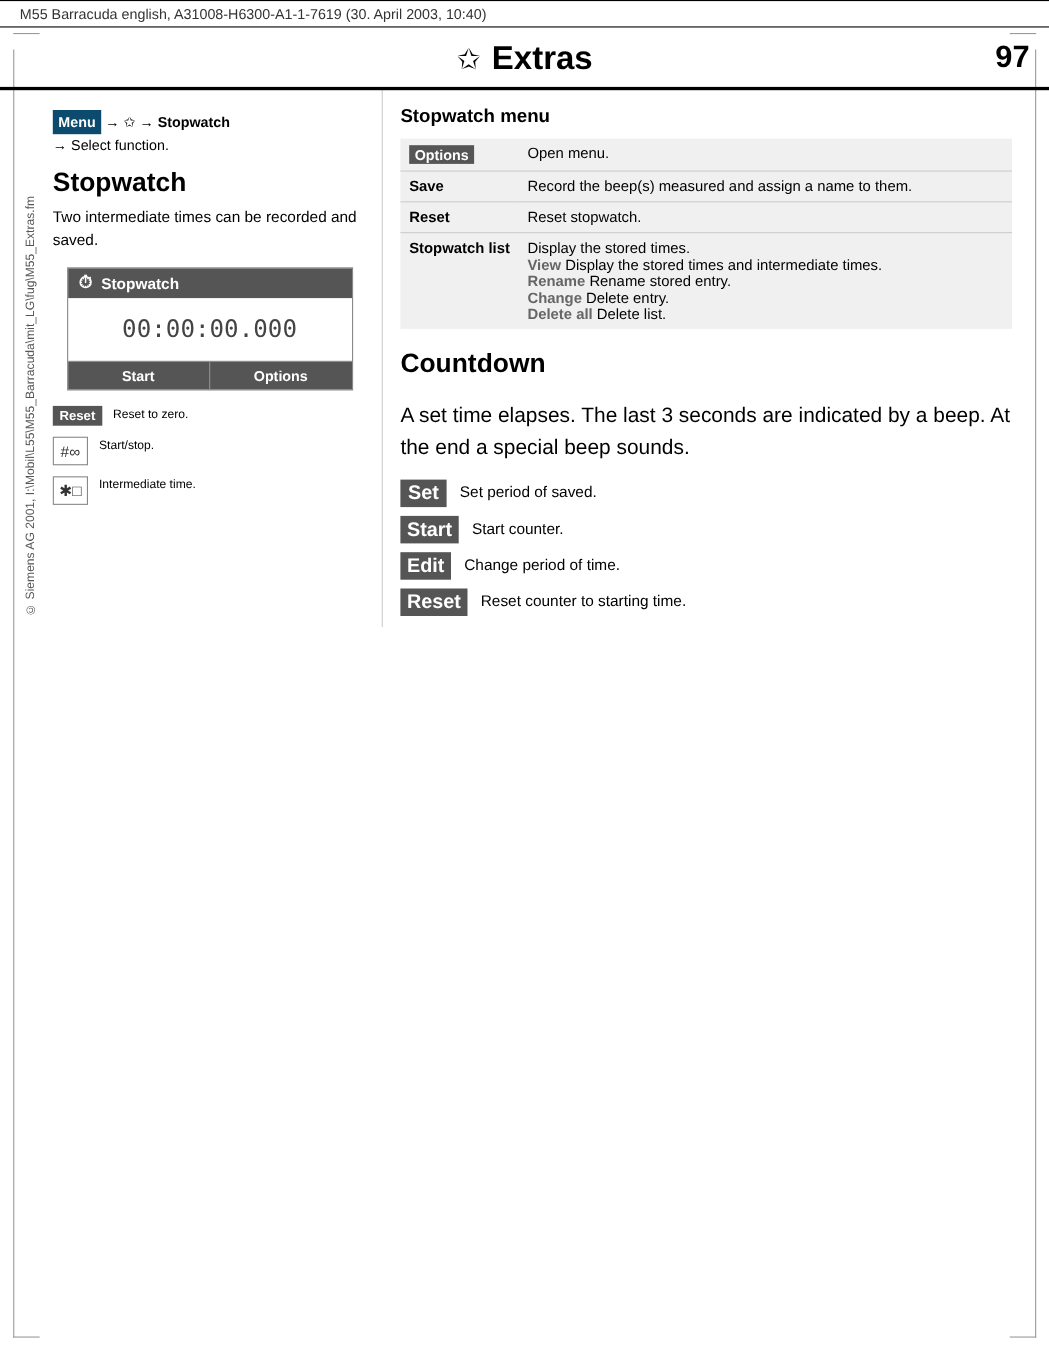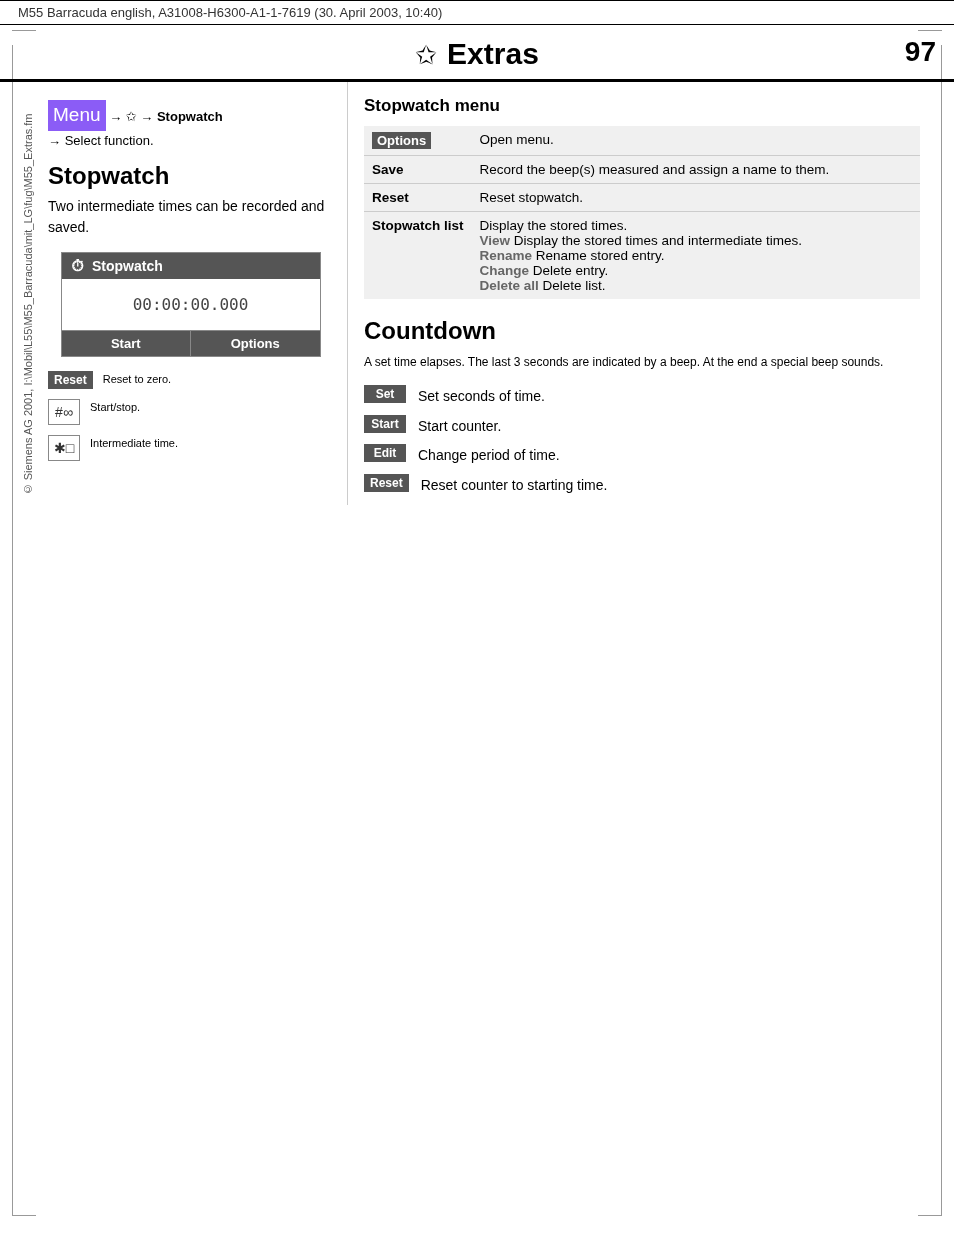--- a/index.html
+++ b/index.html
@@ -80,25 +80,25 @@
 
     
     .breadcrumb {
       font-size: 13px;
       margin-bottom: 8px;
       margin-top: 8px;
       line-height: 1.5;
     }
 
     .breadcrumb .menu-badge {
-      background: #8b5cf6;
+      background: #0c4a6e;
       color: #fff;
       padding: 1px 5px;
-      font-size: 19px;
-      font-weight: normal;
+      font-size: 13px;
+      font-weight: bold;
       display: inline-block;
     }
 
     .breadcrumb .bold-item {
       font-weight: bold;
     }
 
     
     .section-heading {
       font-size: 24px;
@@ -127,21 +127,21 @@
       padding: 4px 10px;
       display: flex;
       align-items: center;
       gap: 8px;
       font-size: 14px;
     }
 
     .stopwatch-time {
       text-align: center;
       padding: 16px 0;
-      font-size: 16px;
+      font-size: 22px;
       font-family: monospace;
       color: #444;
     }
 
     .stopwatch-buttons {
       display: flex;
       border-top: 1px solid #888;
     }
 
     .sw-btn {
@@ -248,46 +248,46 @@
       text-align: center;
     }
 
     .countdown-section {
       margin-top: 10px;
     }
 
     .countdown-heading {
       font-size: 24px;
       font-weight: bold;
-      margin-bottom: 8px;
+      margin-bottom: 20px;
     }
 
     .countdown-desc {
-      font-size: 12px;
+      font-size: 19px;
       line-height: 1.5;
       margin-bottom: 14px;
     }
 
     .countdown-items {
       display: flex;
       flex-direction: column;
       gap: 8px;
     }
 
     .countdown-item {
       display: flex;
       align-items: flex-start;
       gap: 12px;
     }
 
     .cd-badge {
       background: #555;
       color: #fff;
       padding: 2px 6px;
-      font-size: 12px;
+      font-size: 18px;
       font-weight: bold;
       display: inline-block;
       min-width: 42px;
       text-align: center;
       flex-shrink: 0;
     }
 
     .cd-label {
       font-size: 14px;
       padding-top: 2px;
@@ -464,21 +464,21 @@
       <div class="countdown-section">
 
         <div class="countdown-heading">Countdown</div>
 
         <div class="countdown-desc">A set time elapses. The last 3 seconds are indicated by a beep. At the end a special beep sounds.</div>
 
         <div class="countdown-items">
 
           <div class="countdown-item">
             <span class="cd-badge">Set</span>
-            <span class="cd-label">Set seconds of time.</span>
+            <span class="cd-label">Set period of saved.</span>
           </div>
 
           <div class="countdown-item">
             <span class="cd-badge">Start</span>
             <span class="cd-label">Start counter.</span>
           </div>
 
 
           <div class="countdown-item">
             <span class="cd-badge">Edit</span>

